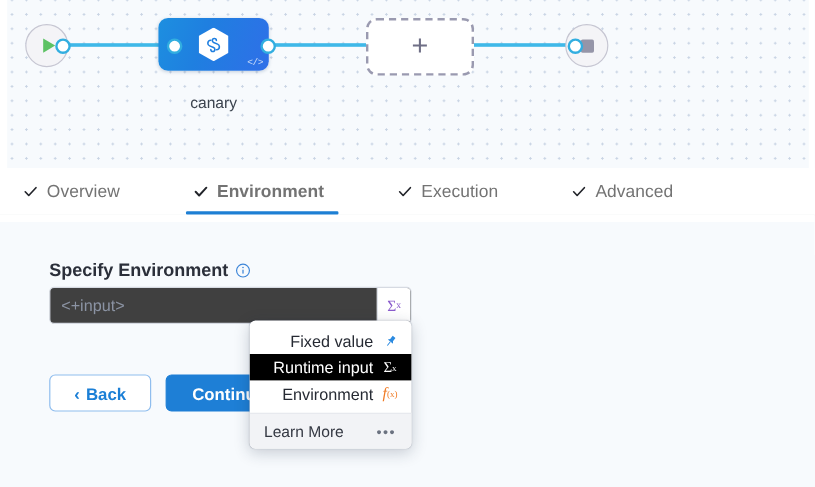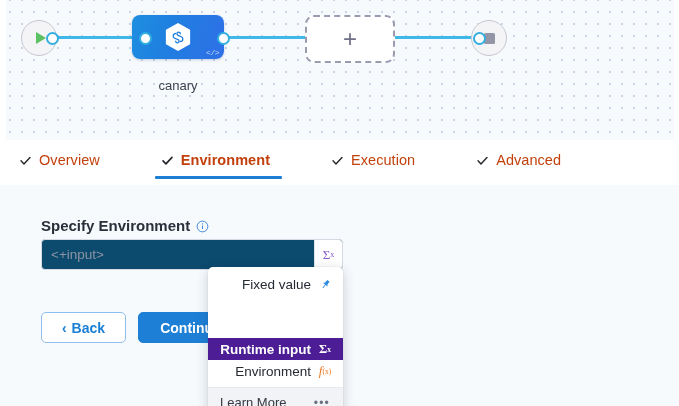--- a/index.html
+++ b/index.html
@@ -181,21 +181,21 @@
     position: relative;
     cursor: pointer;
     white-space: nowrap;
   }
   .tab .check {
     width: 13px; height: 13px;
     display: inline-block;
   }
   .tab .tab-label {
     font-size: 14.5px;
-    color: #c2410c;
+    color: #737373;
     letter-spacing: 0.05px;
   }
   .tab.active .tab-label { font-weight: bold; }
   .tab.active::after {
     content: "";
     position: absolute;
     left: -6px; right: -12px;
     bottom: 0;
     height: 3px;
     background: #1d7fd4;
@@ -229,21 +229,21 @@
   }
   .info-icon {
     width: 13px; height: 13px;
     display: inline-block;
   }
   .input-wrap {
     position: absolute;
     left: 41px; top: 60px;
     width: 300px; height: 29px;
     display: flex;
-    background: #0c4a6e;
+    background: #404040;
     border: 1px solid #d6dae2;
     border-radius: 4px;
     overflow: hidden;
   }
   .text-input {
     flex: 1;
     border: none;
     outline: none;
     background: transparent;
     padding: 0 9px;
@@ -317,24 +317,23 @@
     align-items: center;
     justify-content: flex-end;
     gap: 7px;
     padding: 0 11px 0 12px;
     font-size: 13.5px;
     color: #262a33;
     cursor: pointer;
     white-space: nowrap;
   }
   .dd-item.selected {
-    background: #4c1d95;
+    background: #000000;
     color: #ffffff;
-    font-weight: bold;
-    margin-top: 43px;
+    font-weight: normal;
   }
   .dd-icon {
     width: 14px;
     display: inline-flex;
     align-items: center;
     justify-content: center;
     flex: 0 0 auto;
   }
   .icon-sigma {
     color: #ffffff;

